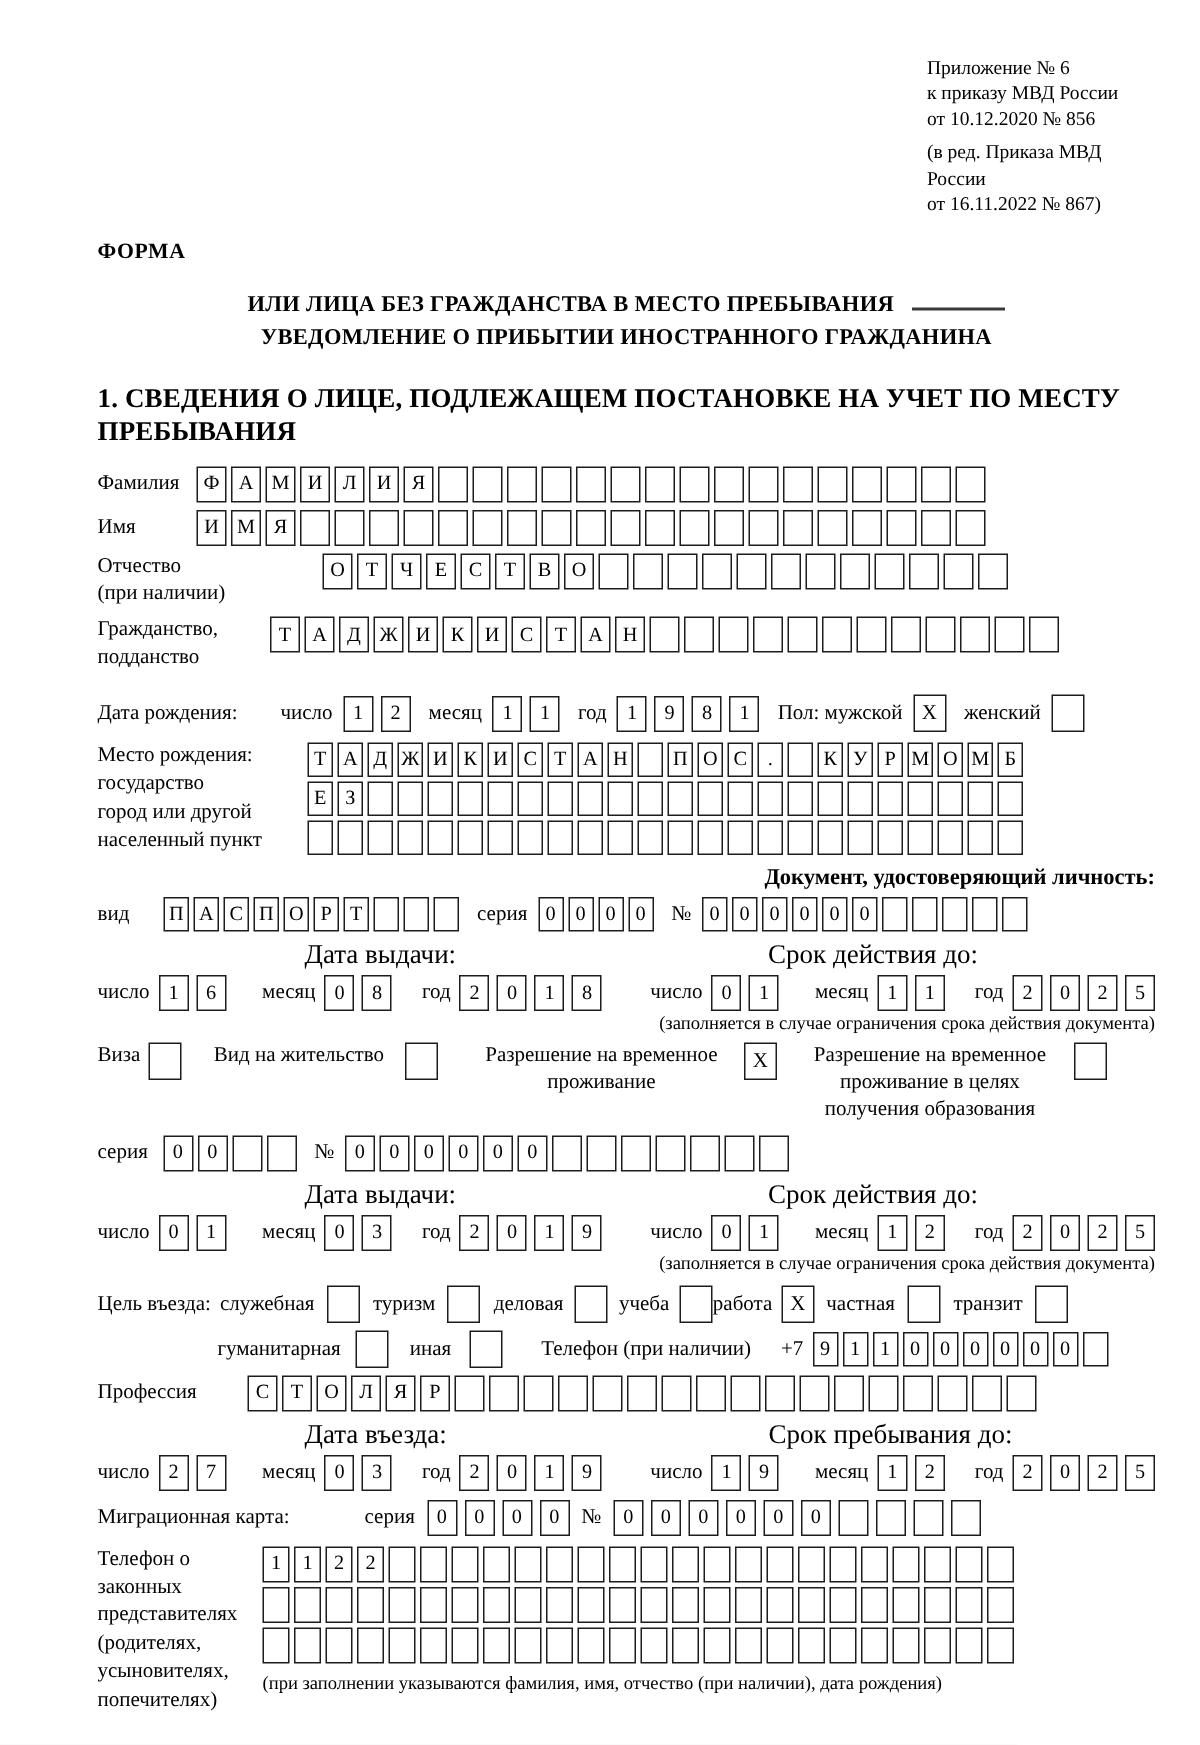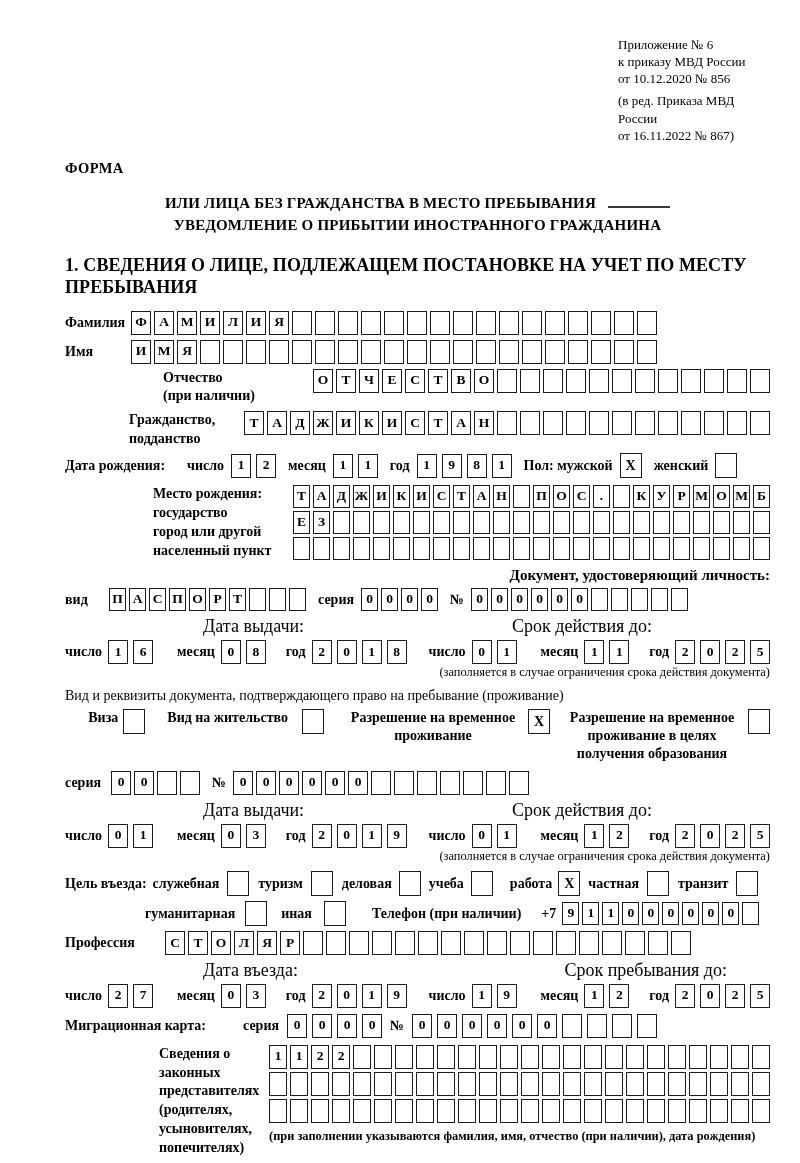--- a/index.html
+++ b/index.html
@@ -11,22 +11,22 @@
     padding: 36px 30px 10px 65px;
     font-size: 14px; line-height: 1.22;
   }
   .appendix { margin-left: 553px; font-size: 13px; line-height: 1.32; }
   .appendix .gap { height: 5px; }
   .forma { margin-top: 16px; text-align: left; padding-right: 6px; font-weight: bold; font-size: 14.5px; letter-spacing: .4px; }
   .title { margin-top: 14px; text-align: center; font-weight: bold; font-size: 15px; line-height: 1.5; letter-spacing: .2px; }
   .title-underline { display: inline-block; width: 62px; border-bottom: 2px solid #3a3a3a; margin-left: 12px; height: 14px; }
   .sec-heading { margin-top: 18px; font-weight: bold; font-size: 18px; letter-spacing: .1px; }
 
-  .row { display: flex; align-items: center; margin-top: 5px; font-weight: bold; }
-  .row.top { align-items: flex-start; justify-content: flex-end; }
+  .row { display: flex; align-items: center; margin-top: 5px; }
+  .row.top { align-items: flex-start; }
   .lbl { flex: none; }
   .lbl2 { flex: none; line-height: 1.35; }
   .cells { display: flex; gap: 3px; align-items: center; flex: none; }
   .cells.dg { gap: 5px; }
   .cell {
     display: inline-flex; align-items: center; justify-content: center;
     width: 20px; height: 24px; border: 1.6px solid #1c1c1c;
     font-size: 13.5px; flex: none; background: #fff;
   }
   .cells.sm .cell { width: 17px; height: 23px; }
@@ -189,21 +189,21 @@
         <span class="cell">&nbsp;</span>
         <span class="cell">&nbsp;</span>
         <span class="cell">&nbsp;</span>
         <span class="cell">&nbsp;</span>
         <span class="cell">&nbsp;</span>
         <span class="cell">&nbsp;</span>
         <span class="cell">&nbsp;</span>
       </div>
   </div>
 
-  <div class="row" style="margin-top:4px">
+  <div class="row" style="margin-top:14px">
     <span class="lbl" style="width:122px">Дата рождения:</span>
     <span class="lbl mr">число</span>
     <div class="cells dg">
         <span class="cell">1</span>
         <span class="cell">2</span>
       </div>
     <span class="lbl ml">месяц</span>
     <div class="cells dg">
         <span class="cell">1</span>
         <span class="cell">1</span>
@@ -392,21 +392,20 @@
       <div class="cells dg" style="margin-right:0">
           <span class="cell">2</span>
           <span class="cell">0</span>
           <span class="cell">2</span>
           <span class="cell">5</span>
         </div>
     </div>
   </div>
   <div class="note">(заполняется в случае ограничения срока действия документа)</div>
 
-  <div class="plain">Вид и реквизиты документа, подтверждающего право на пребывание (проживание)</div>
 
   <div class="row top" style="margin-top:5px">
     <span class="lbl">Виза</span>
     <div class="cells cb" style="margin-left:5px">
         <span class="cell">&nbsp;</span>
       </div>
     <span class="lbl" style="margin-left:22px">Вид на жительство</span>
     <div class="cells cb" style="margin-left:14px">
         <span class="cell">&nbsp;</span>
       </div>
@@ -510,21 +509,21 @@
         <span class="cell">&nbsp;</span>
       </div>
     <span class="lbl" style="margin-left:9px">деловая</span>
     <div class="cells cb" style="margin-left:7px">
         <span class="cell">&nbsp;</span>
       </div>
     <span class="lbl" style="margin-left:8px">учеба</span>
     <div class="cells cb" style="margin-left:7px">
         <span class="cell">&nbsp;</span>
       </div>
-    <span class="lbl" style="margin-left:17px">работа</span>
+    <span class="lbl" style="margin-left:0">работа</span>
     <div class="cells cb" style="margin-left:6px">
         <span class="cell">X</span>
       </div>
     <span class="lbl" style="margin-left:8px">частная</span>
     <div class="cells cb" style="margin-left:8px">
         <span class="cell">&nbsp;</span>
       </div>
     <span class="lbl" style="margin-left:9px">транзит</span>
     <div class="cells cb" style="margin-left:8px">
         <span class="cell">&nbsp;</span>
@@ -580,21 +579,21 @@
         <span class="cell">&nbsp;</span>
         <span class="cell">&nbsp;</span>
         <span class="cell">&nbsp;</span>
         <span class="cell">&nbsp;</span>
         <span class="cell">&nbsp;</span>
       </div>
   </div>
 
   <div class="date-heads">
     <span class="left">Дата въезда:</span>
-    <span class="right" style="margin-right:43px">Срок пребывания до:</span>
+    <span class="right" style="margin-right:95px">Срок пребывания до:</span>
   </div>
   <div class="row dates">
     <div class="grp">
       <span class="lbl">число</span>
       <div class="cells dg">
           <span class="cell">2</span>
           <span class="cell">7</span>
         </div>
       <span class="lbl" style="margin-left:14px">месяц</span>
       <div class="cells dg">
@@ -649,21 +648,21 @@
         <span class="cell">0</span>
         <span class="cell">&nbsp;</span>
         <span class="cell">&nbsp;</span>
         <span class="cell">&nbsp;</span>
         <span class="cell">&nbsp;</span>
       </div>
   </div>
 
   <div class="row top" style="margin-top:7px">
     <span class="lbl2" style="width:110px">
-      <span>Сведения о</span><br>
+      <span>Телефон о</span><br>
       <span>законных</span><br>
       <span>представителях</span><br>
       <span>(родителях,</span><br>
       <span>усыновителях,</span><br>
       <span>попечителях)</span>
     </span>
     <div class="stack">
       <div class="cells md">
           <span class="cell">1</span>
           <span class="cell">1</span>

